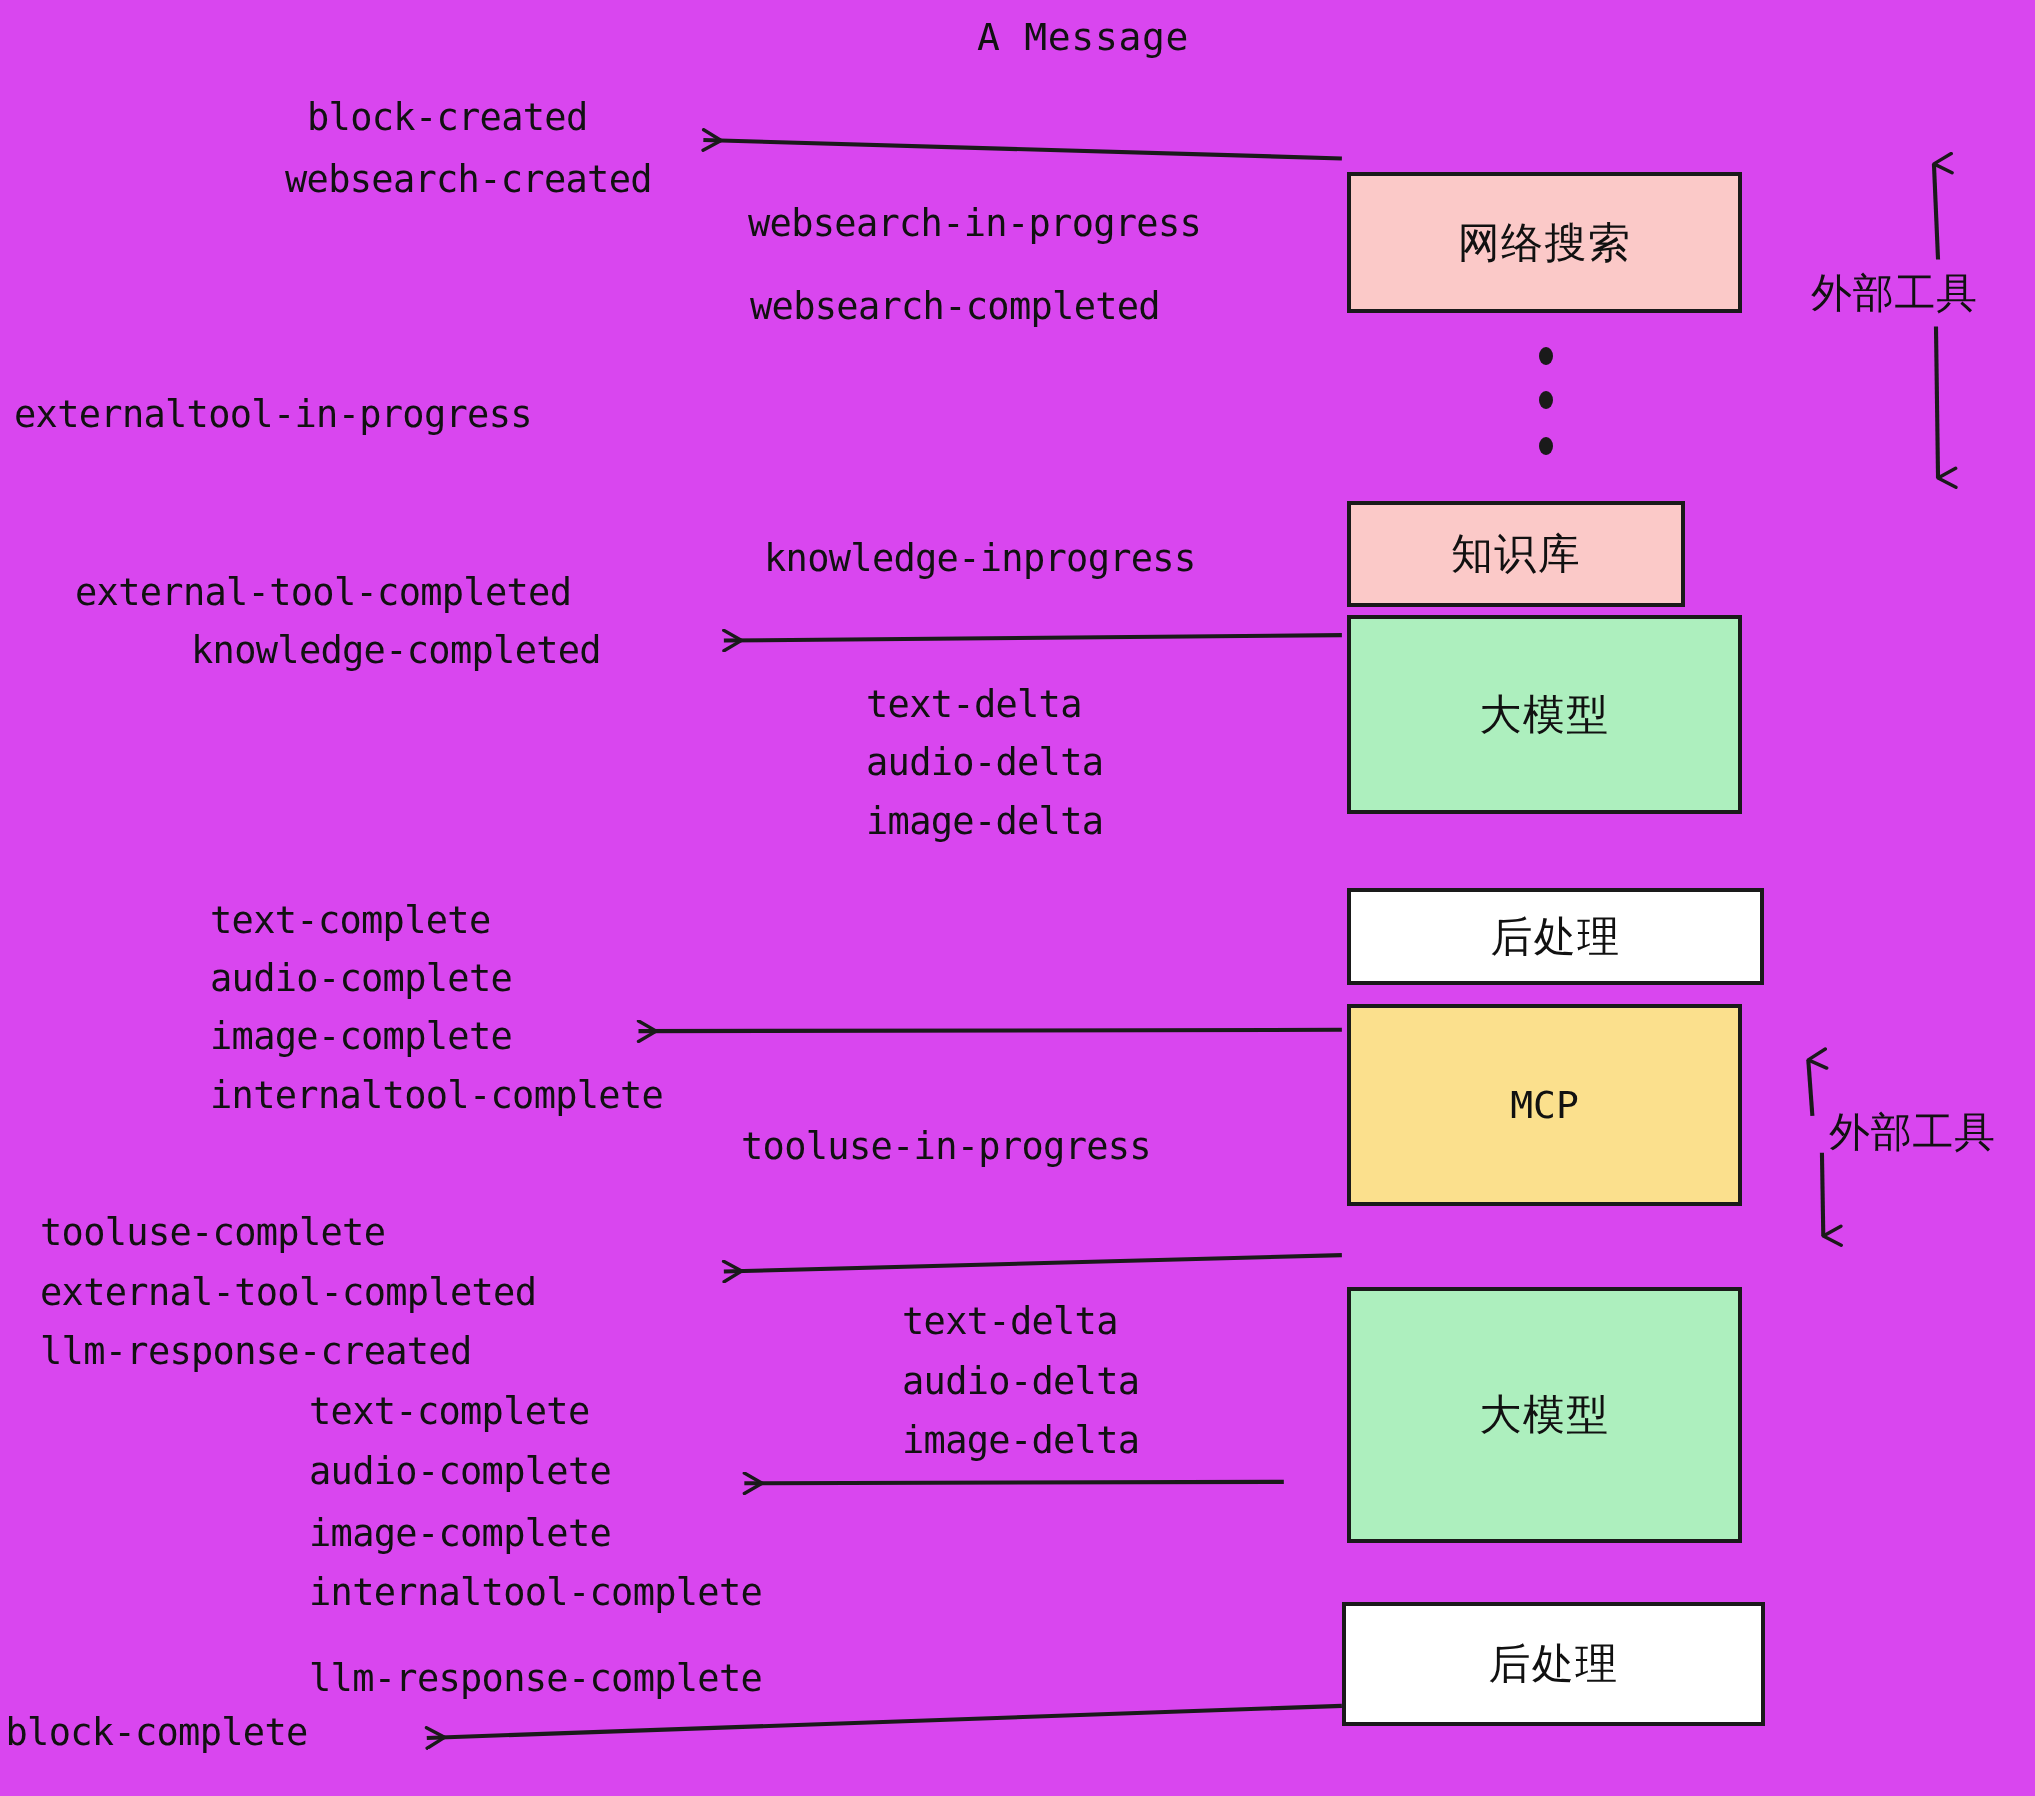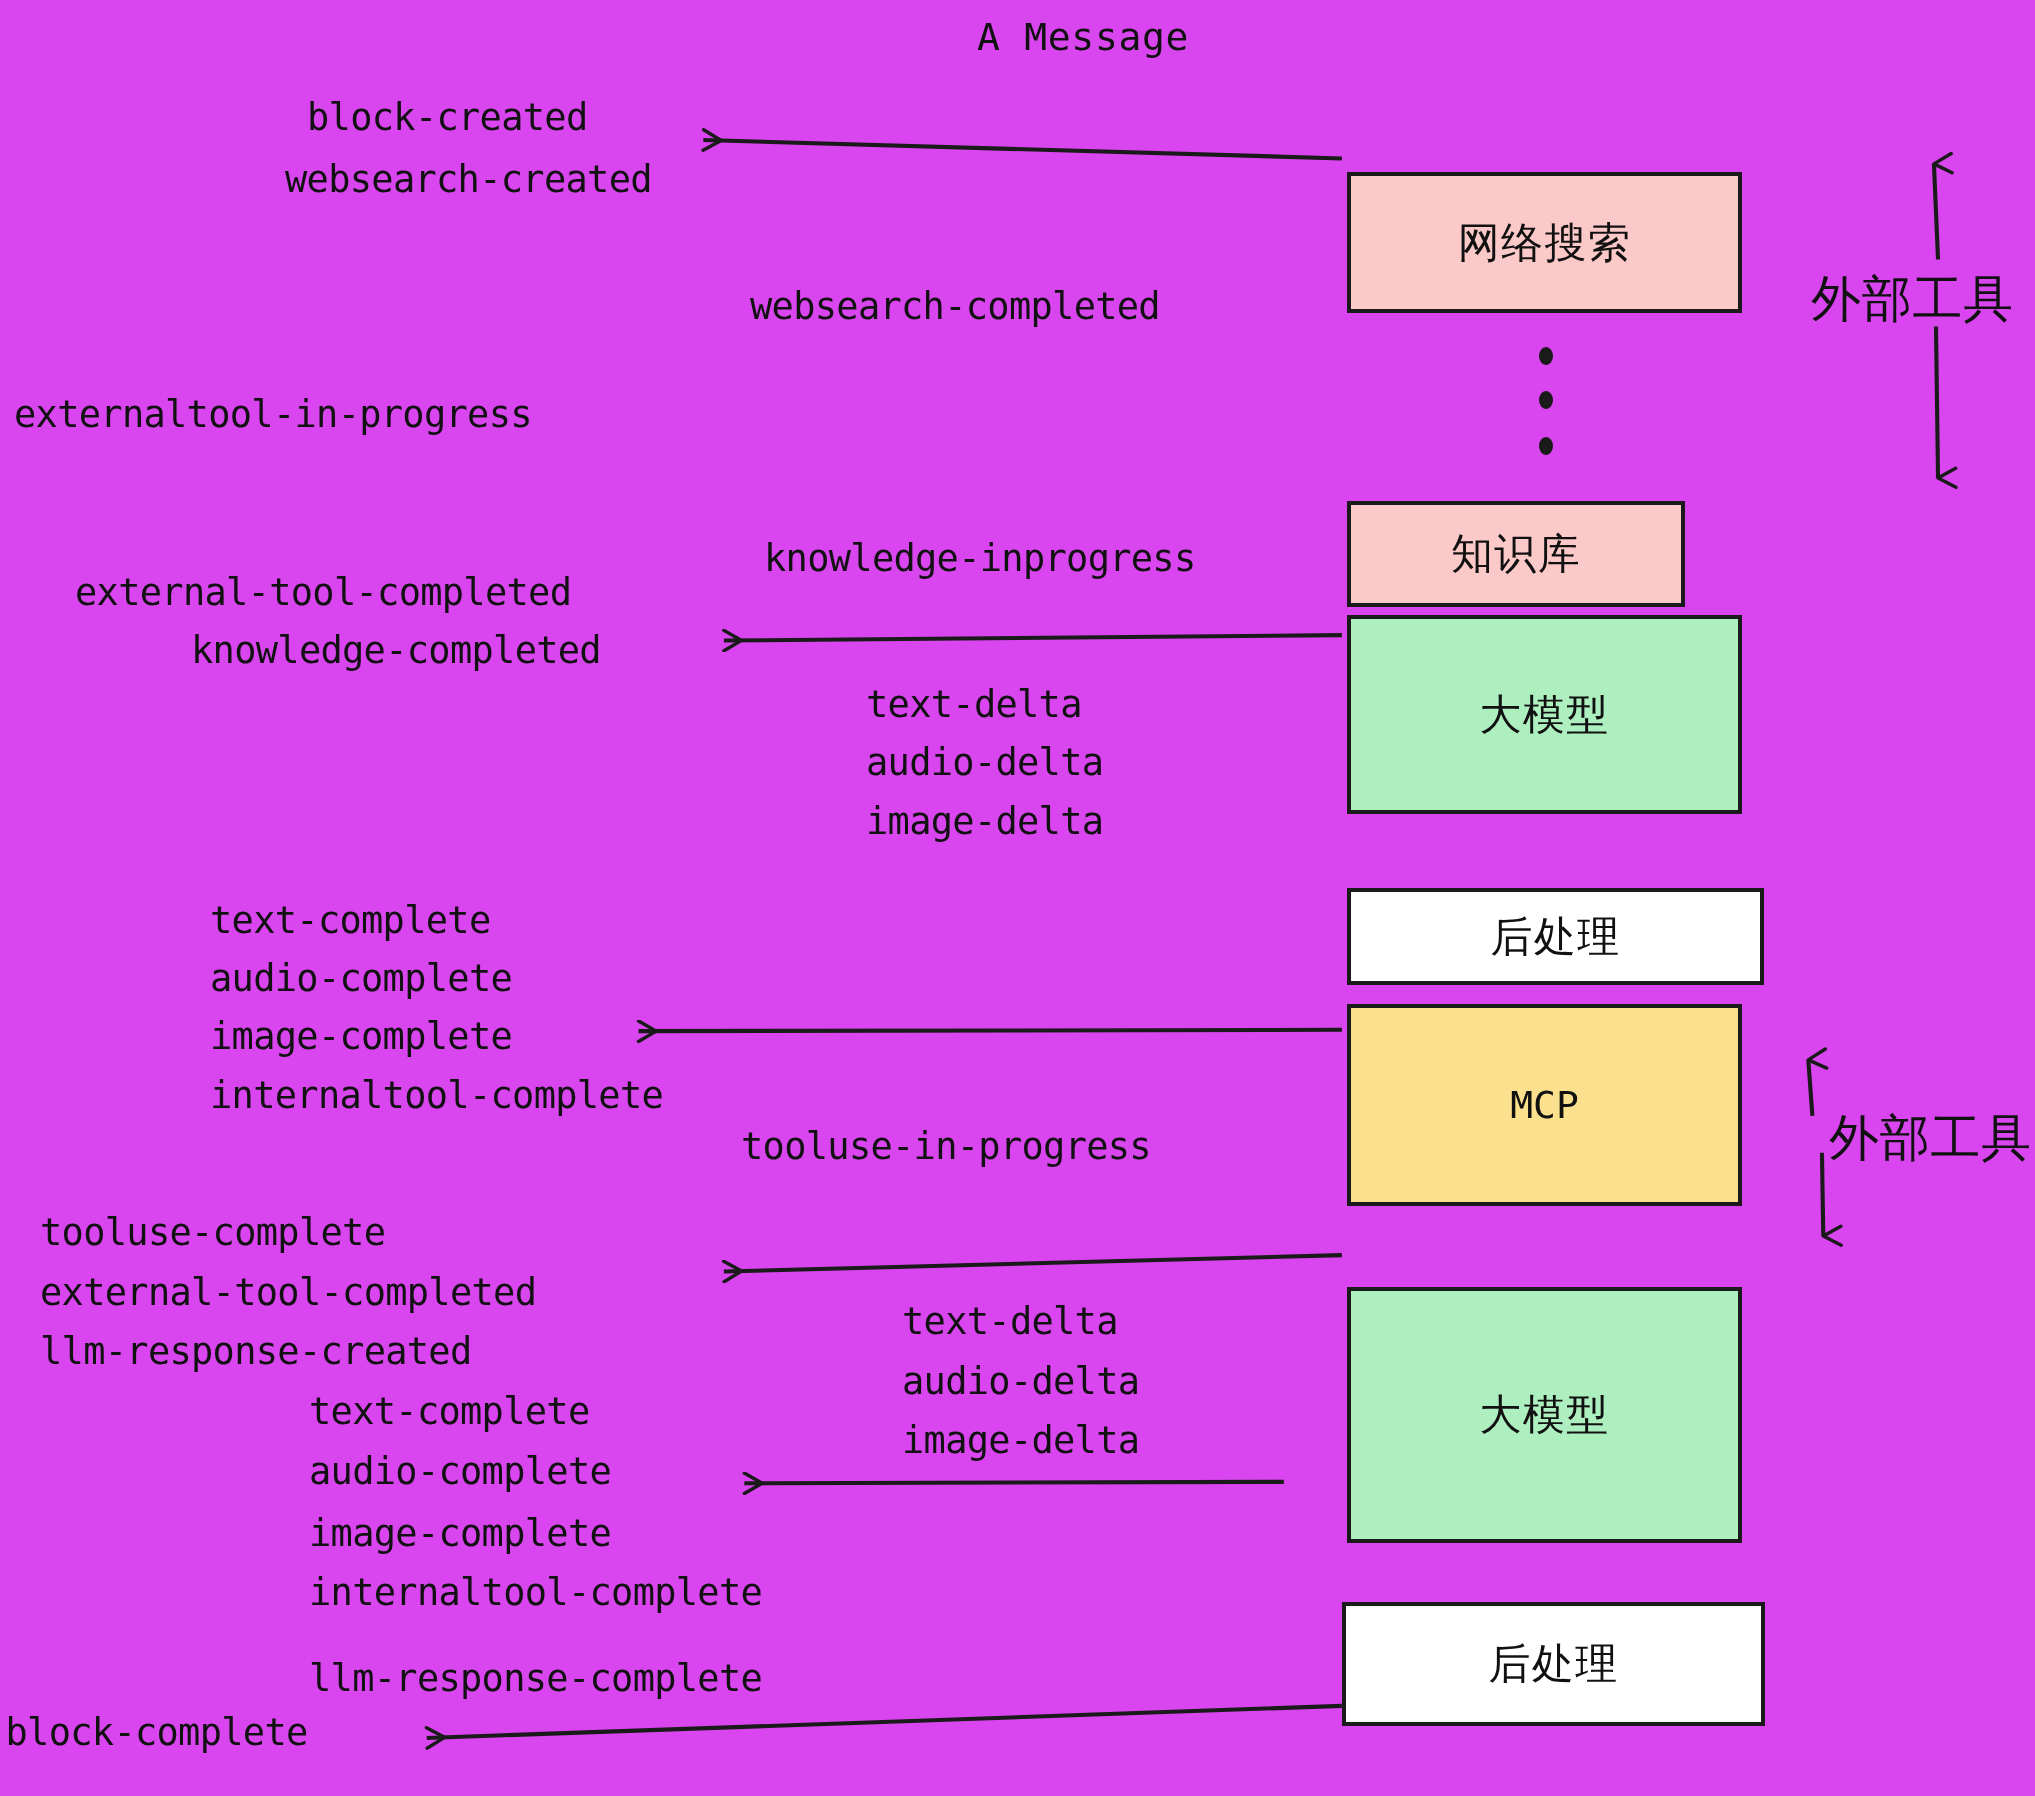--- a/index.html
+++ b/index.html
@@ -55,21 +55,21 @@
     font-family: "DejaVu Sans Mono", "Liberation Mono", monospace;
     font-size: 38px;
     letter-spacing: 0;
   }
   
   .grouplabel {
     position: absolute;
     white-space: pre;
     color: #111111;
     font-family: "DejaVu Sans", "Liberation Sans", sans-serif;
-    font-size: 50px;
+    font-size: 41px;
     letter-spacing: 0.7px;
   }
   
   .dot {
     position: absolute;
     width: 13.7px;
     height: 18px;
     background: #1a1a1a;
     border-radius: 50%;
   }
@@ -135,20 +135,21 @@
     </g>
     <g>
       <path d="M2668,1688 L2670,1810" fill="none" stroke="#1a1a1a" stroke-width="6" marker-end="url(#ahD)"></path>
     </g>
   </svg>
 
   <div class="title" style="left:977px; top:15px;">A Message</div>
 
   <div class="evt" style="left:307px; top:99px;">block-created</div>
   <div class="evt" style="left:285px; top:161px;">websearch-created</div>
+  <div class="evt" style="left:748px; top:205px;">websearch-in-progress</div>
   <div class="evt" style="left:750px; top:288px;">websearch-completed</div>
   <div class="evt" style="left:14px; top:396px;">externaltool-in-progress</div>
 
   <div class="evt" style="left:764px; top:540px;">knowledge-inprogress</div>
   <div class="evt" style="left:75px; top:574px;">external-tool-completed</div>
   <div class="evt" style="left:191px; top:632px;">knowledge-completed</div>
 
   <div class="evt" style="left:866px; top:686px;">text-delta</div>
   <div class="evt" style="left:866px; top:744px;">audio-delta</div>
   <div class="evt" style="left:866px; top:803px;">image-delta</div>

